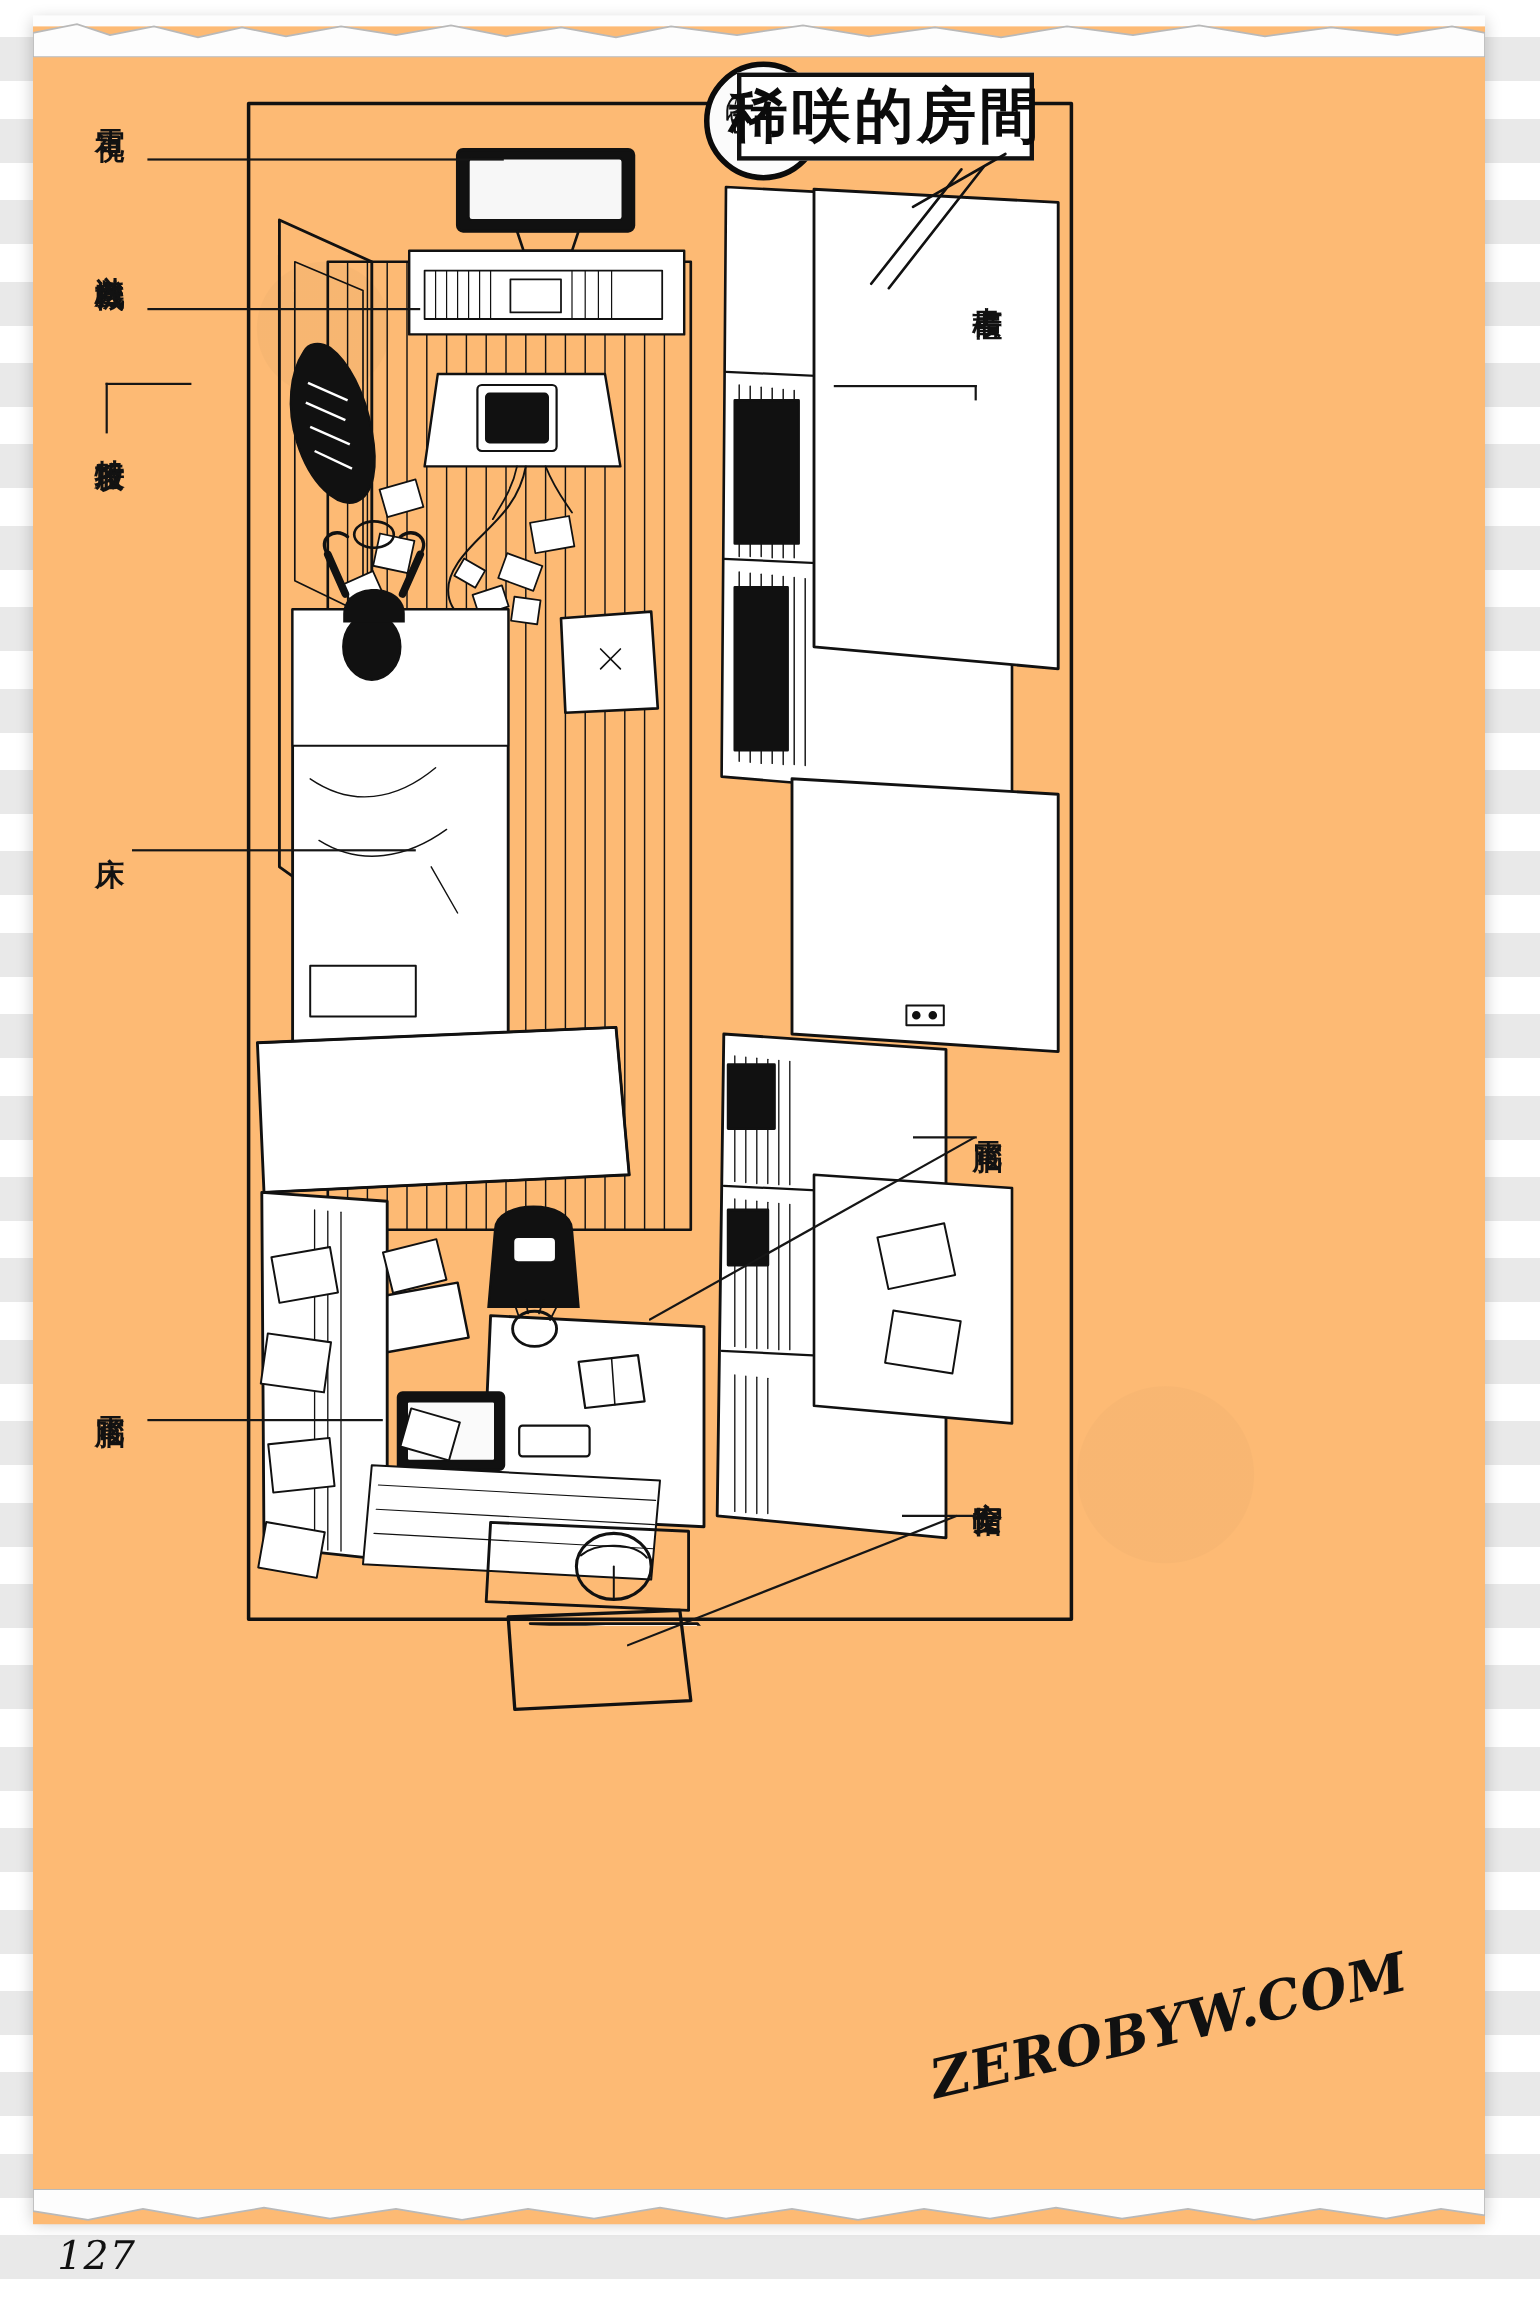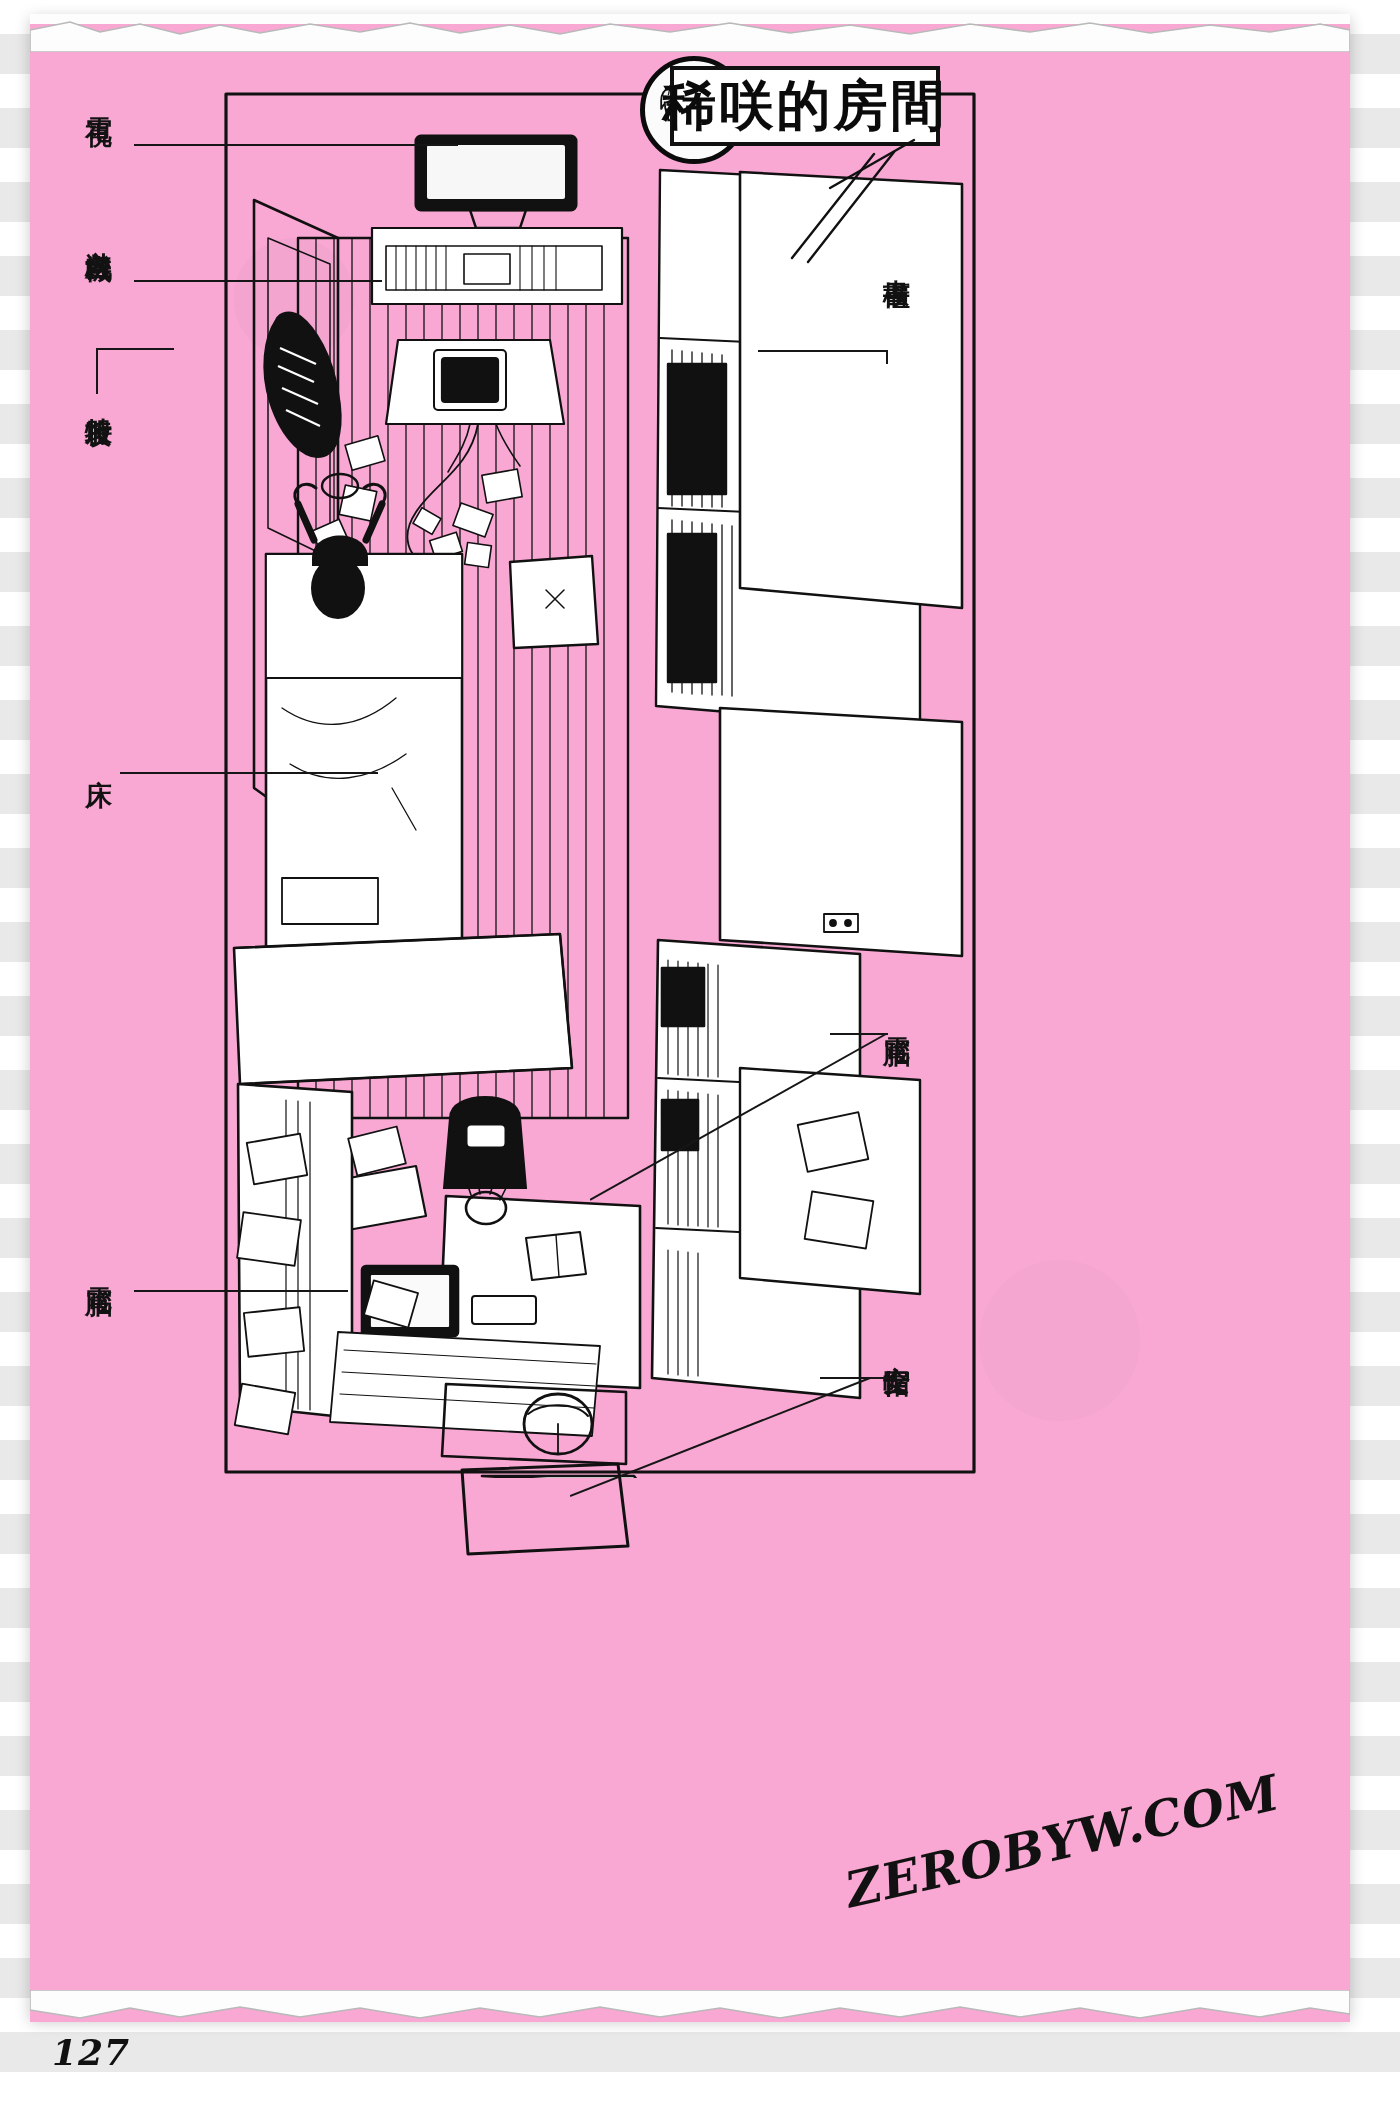--- a/index.html
+++ b/index.html
@@ -26,21 +26,21 @@
       radial-gradient(circle at 92% 26%, rgba(255,255,255,.8) 0 2px, transparent 3px),
       radial-gradient(circle at 8% 47%,  rgba(255,255,255,.7) 0 2px, transparent 3px),
       radial-gradient(circle at 96% 62%, rgba(255,255,255,.8) 0 2px, transparent 3px),
       radial-gradient(circle at 5% 83%,  rgba(255,255,255,.8) 0 2px, transparent 3px),
       radial-gradient(circle at 88% 91%, rgba(255,255,255,.7) 0 2px, transparent 3px);
   }
 
   
   #page{
     position:absolute;left:30px;top:18px;width:1320px;height:2004px;
-    background:#f9a8d4;
+    background:#fdba74;
     box-shadow:0 0 14px rgba(0,0,0,.22);
   }
   #page::before{ 
     content:"";position:absolute;left:0;right:0;top:-4px;height:10px;
     background:#fdfdfd;
   }
   .paper-tex{
     position:absolute;inset:0;
     background-image:
       radial-gradient(circle at 20% 14%, rgba(0,0,0,.025) 0 60px, transparent 61px),
@@ -106,21 +106,21 @@
     transform:rotate(-13deg);
     transform-origin:left top;
     letter-spacing:1px;
     white-space:nowrap;
   }
 
   
   #page-number{
     position:absolute;left:52px;top:2031px;
     font-family:"DejaVu Serif","Liberation Serif",serif;
-    font-weight:bold;font-style:italic;
+    font-weight:normal;font-style:italic;
     font-size:36px;color:#111;
     letter-spacing:1px;
   }
 </style>
 </head>
 <body>
 
 <div id="backdrop">
   <div id="backdrop-noise"></div>
 </div>

